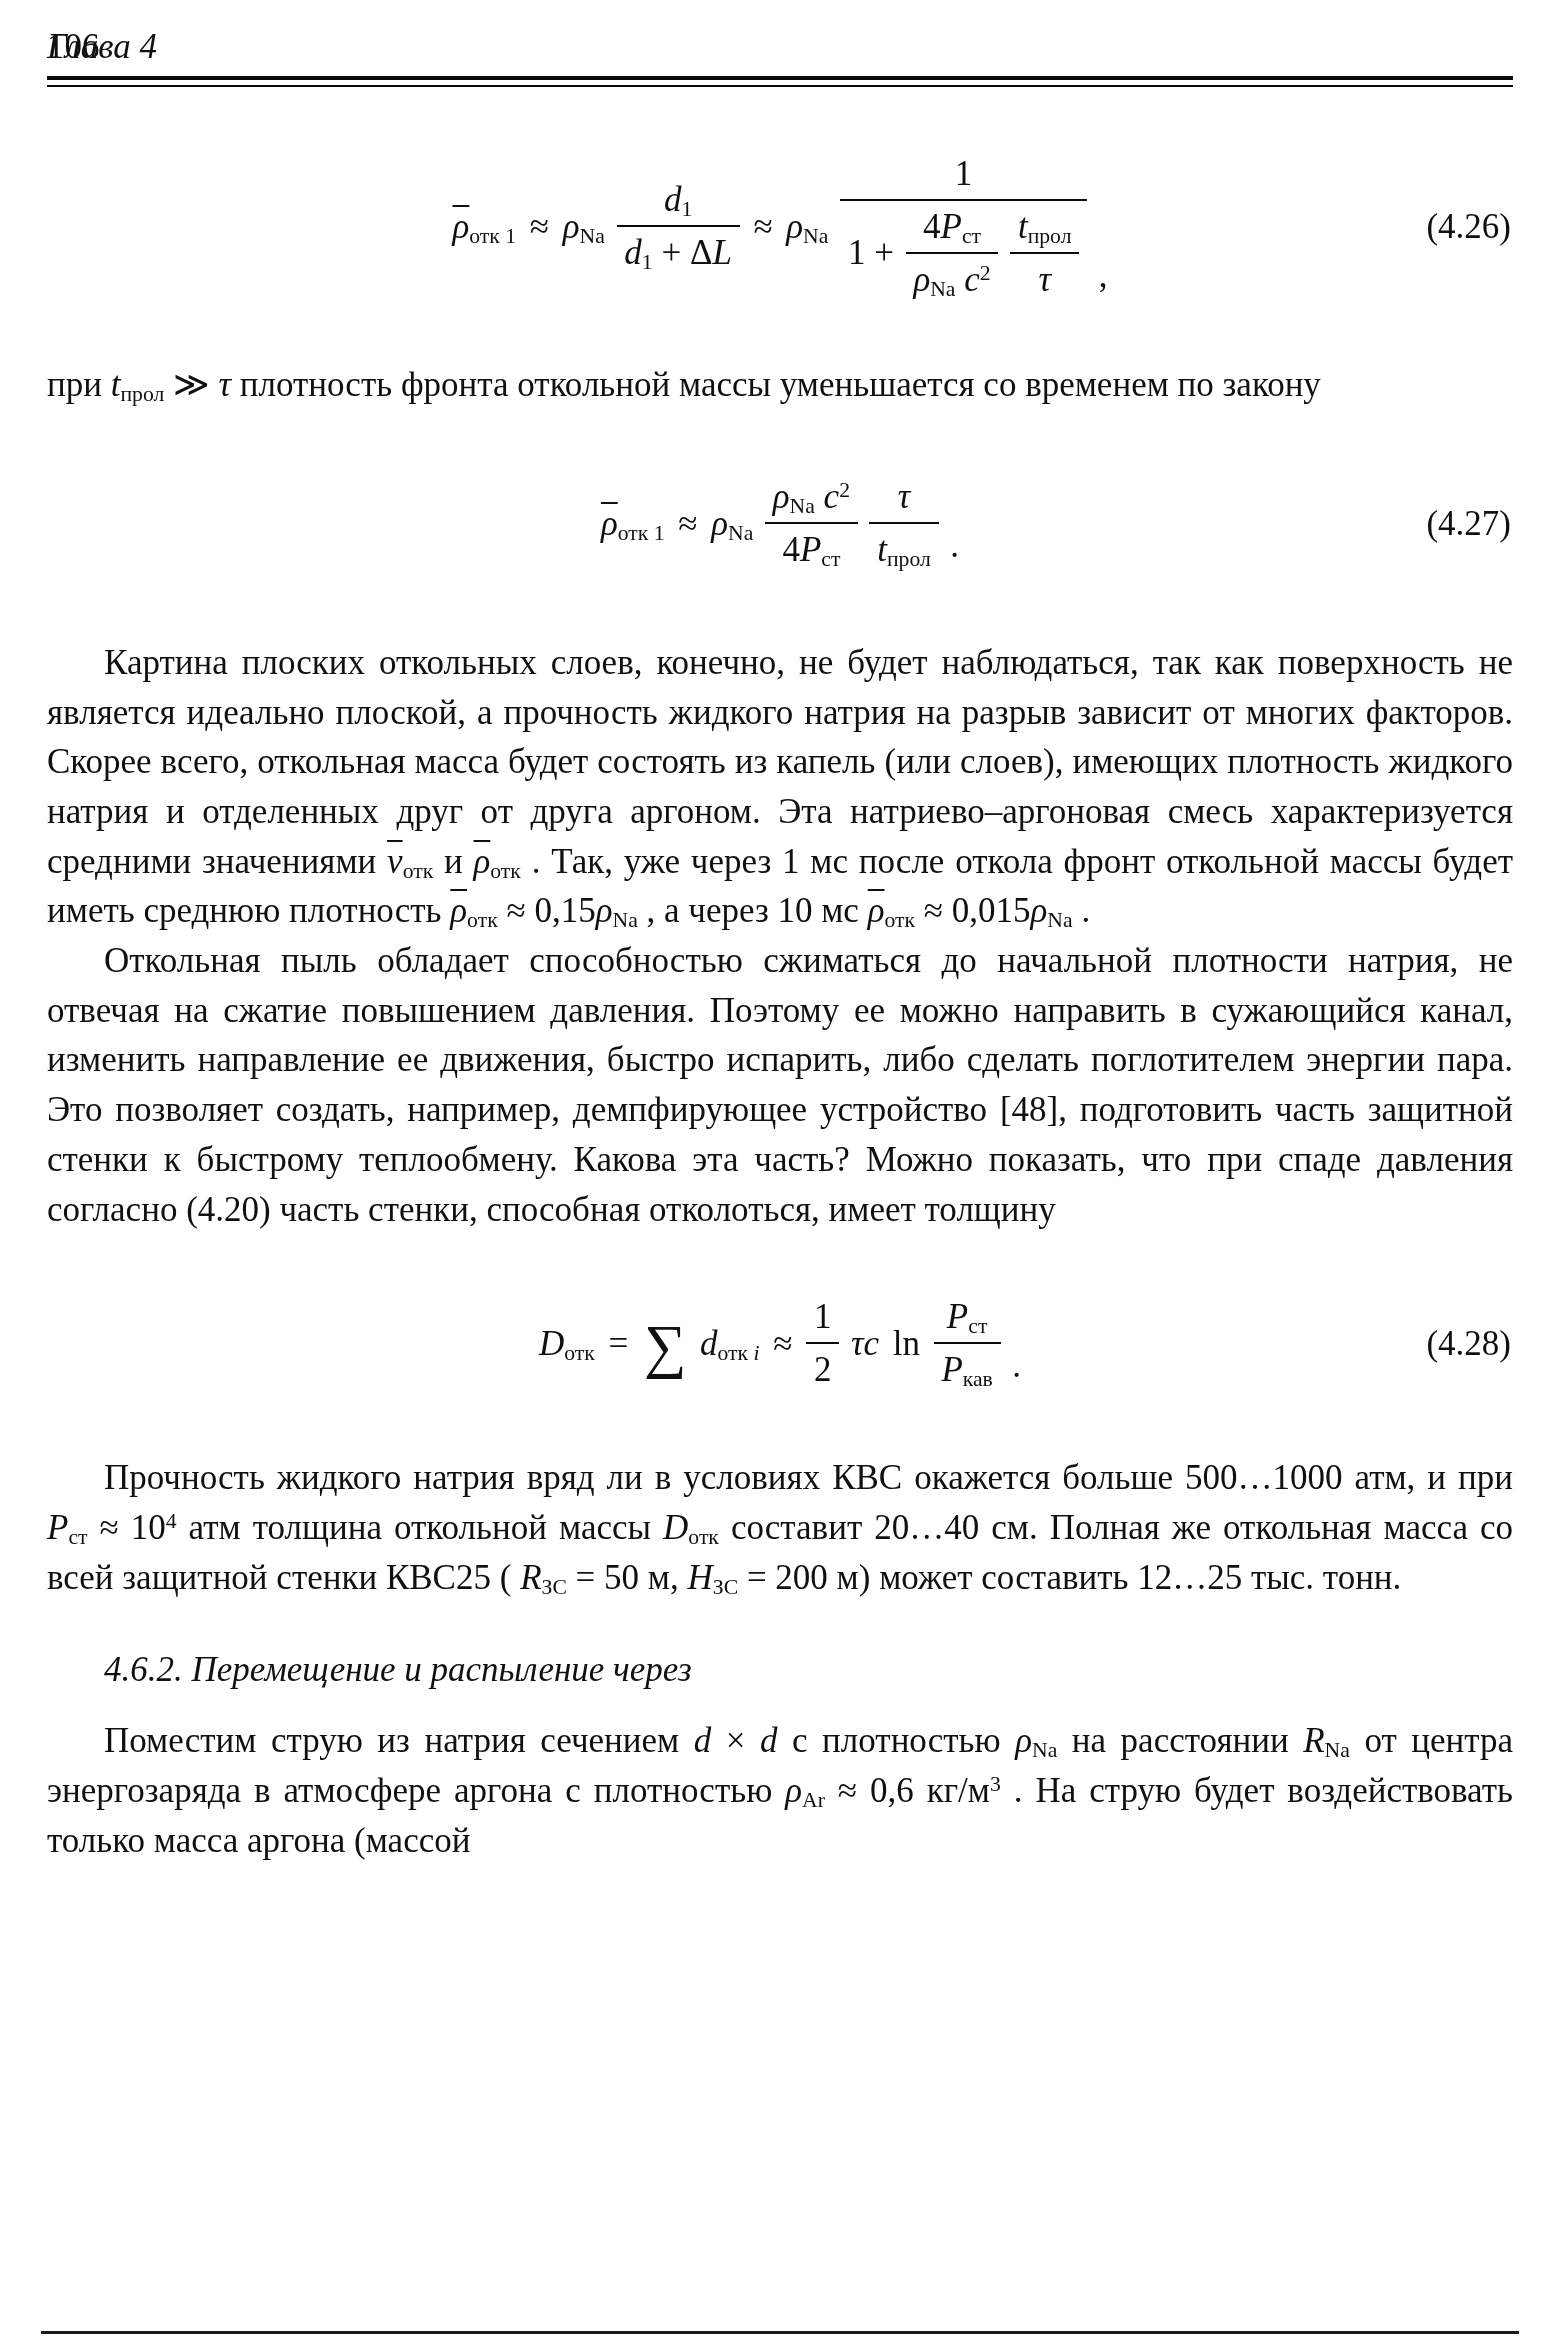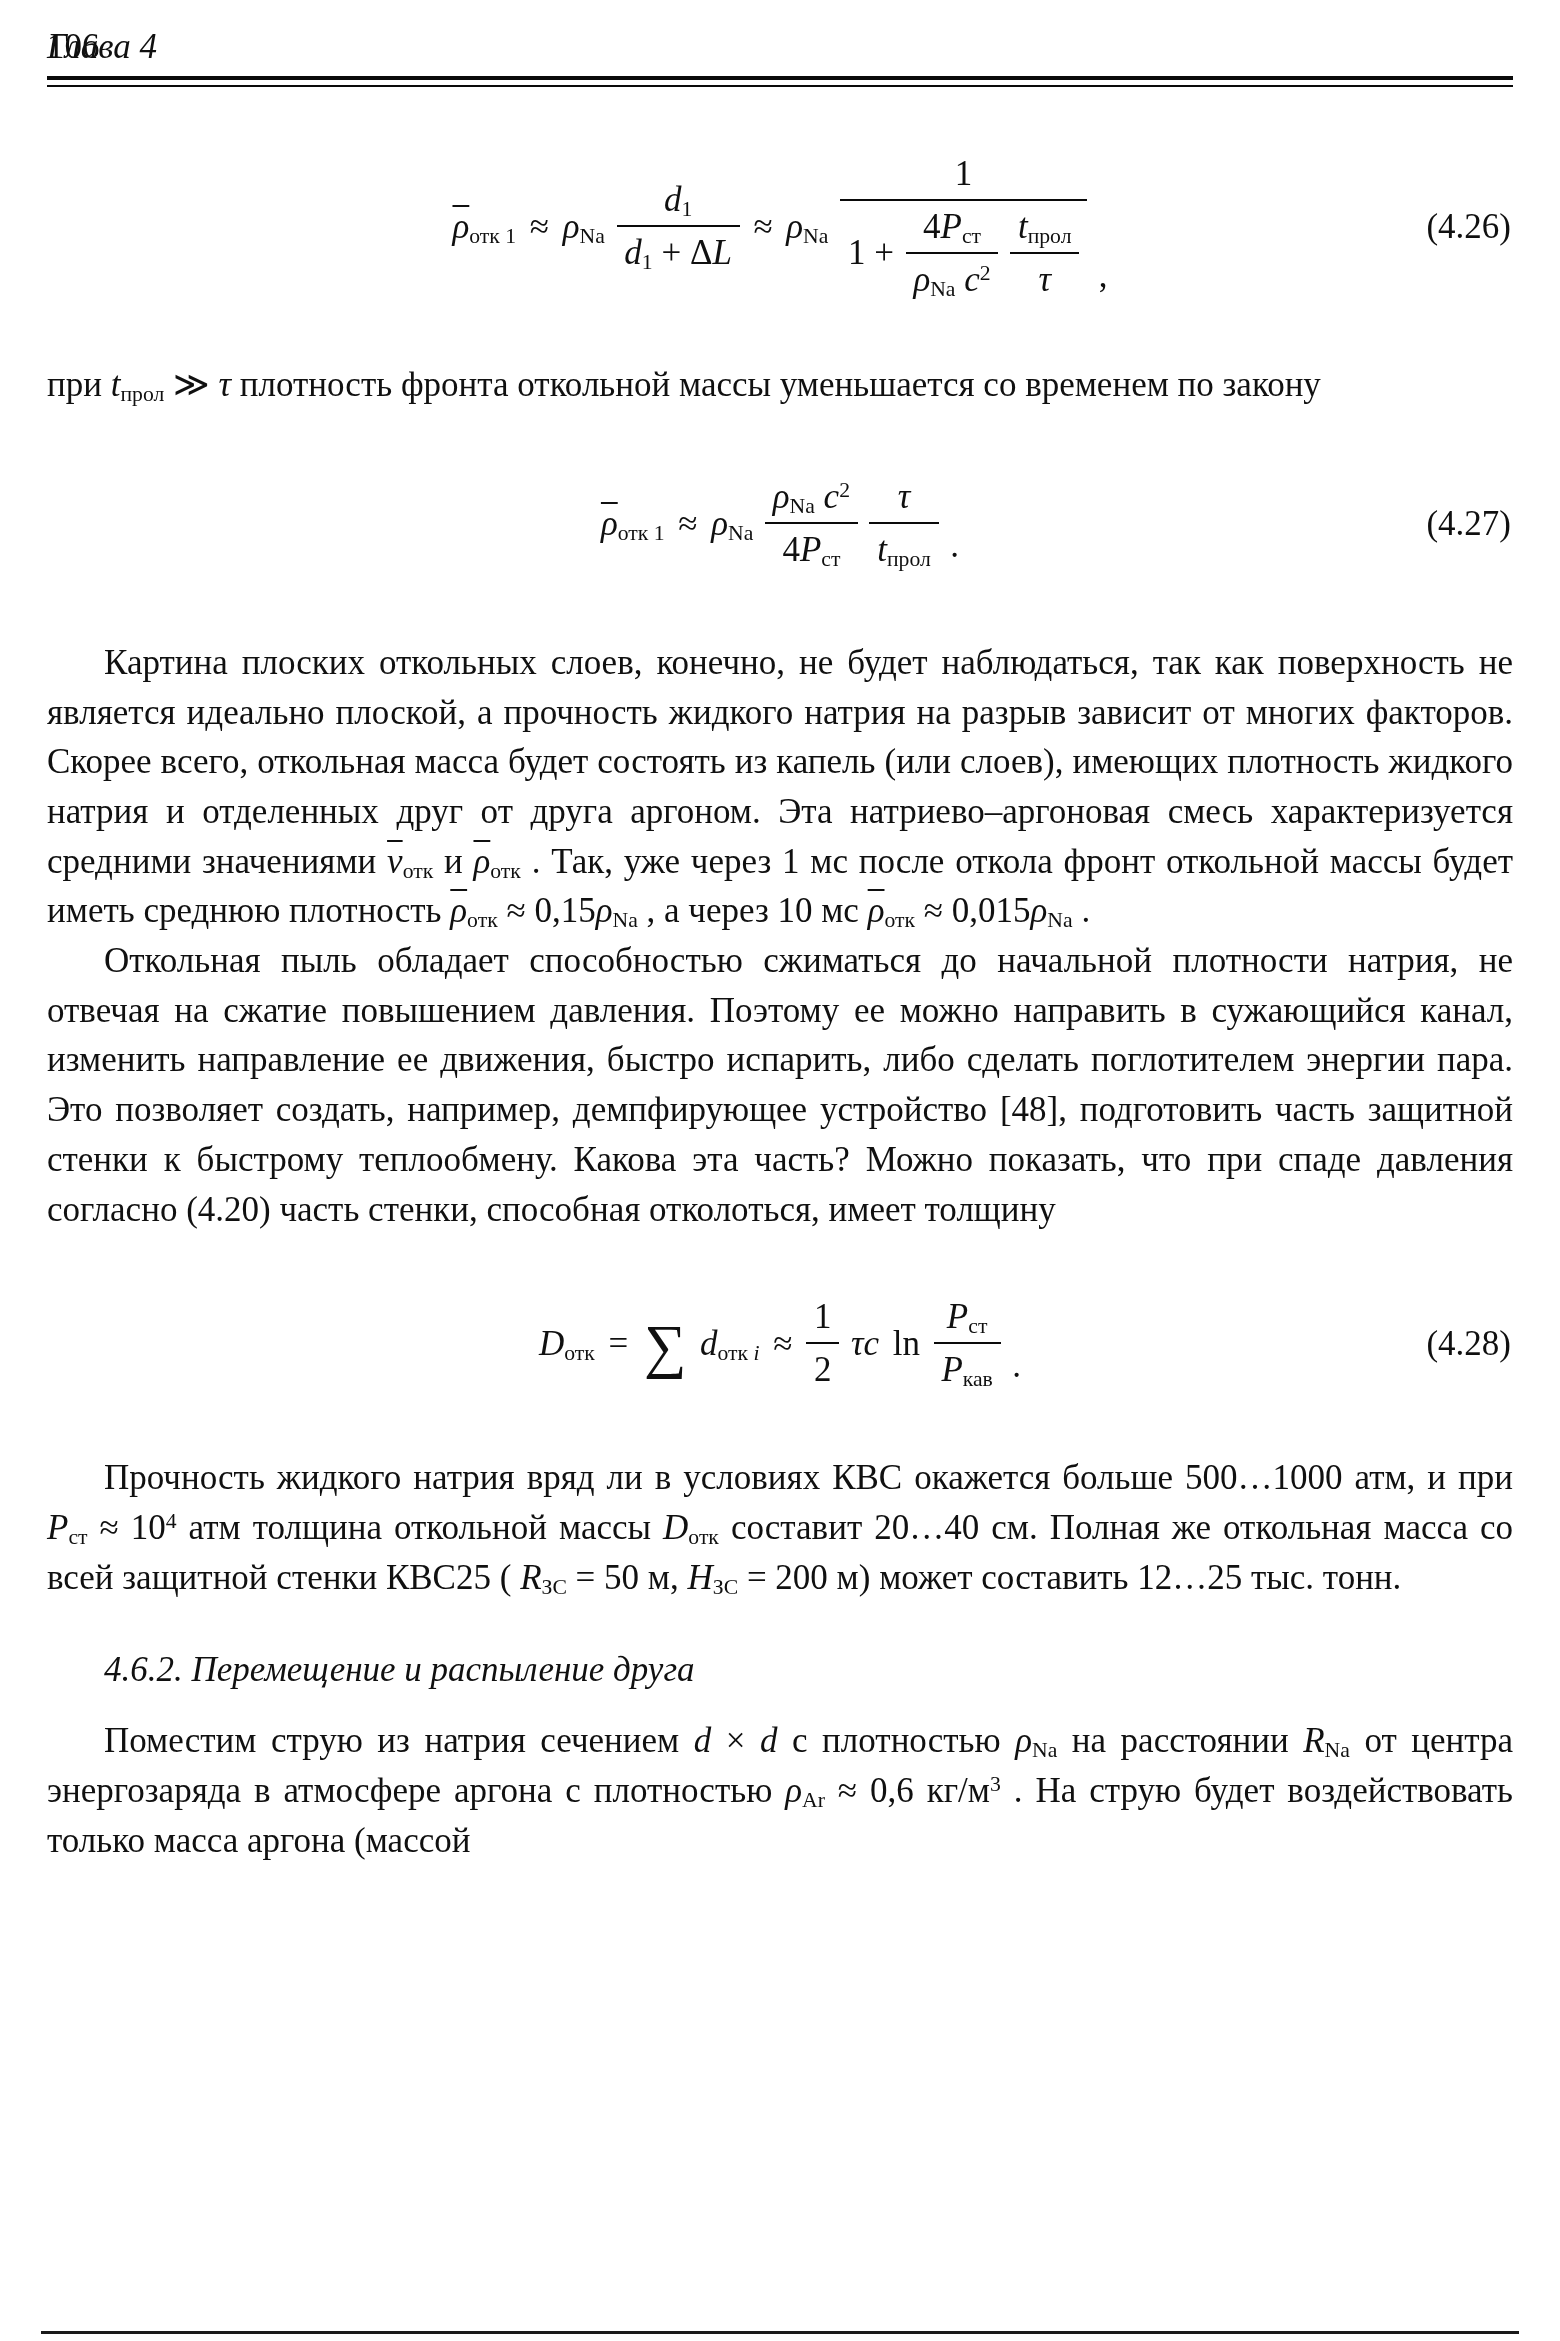--- a/index.html
+++ b/index.html
@@ -176,19 +176,19 @@
         <span class="num"><span class="var">P</span><sub>ст</sub></span>
         <span class="den"><span class="var">P</span><sub>кав</sub></span>
       </span>
       <span class="punct">.</span>
     </div>
     <span class="eq-num">(4.28)</span>
   </div>
 
   <p class="para"><span><span>Прочность жидкого натрия вряд ли в условиях КВС окажется больше 500…1000 атм, и при </span></span><span class="var"><span>P</span><sub>ст</sub></span><span><span> ≈ 10</span><sup>4</sup></span><span><span> атм толщина откольной массы </span></span><span class="var"><span>D</span><sub>отк</sub></span><span><span> составит 20…40 см. Полная же откольная масса со всей защитной стенки КВС25 ( </span></span><span class="var"><span>R</span><sub>ЗС</sub></span><span><span> = 50 м, </span></span><span class="var"><span>H</span><sub>ЗС</sub></span><span><span> = 200 м) может составить 12…25 тыс. тонн.</span></span></p>
 
-  <h3 class="subheading"><span><span>4.6.2. Перемещение и распыление друга</span></span></h3>
+  <h3 class="subheading"><span><span>4.6.2. Перемещение и распыление через</span></span></h3>
 
   <p class="para"><span><span>Поместим струю из натрия сечением </span></span><span class="var"><span>d</span></span><span><span> × </span></span><span class="var"><span>d</span></span><span><span> с плотностью </span></span><span class="var"><span>ρ</span><sub>Na</sub></span><span><span> на расстоянии </span></span><span class="var"><span>R</span><sub>Na</sub></span><span><span> от центра энергозаряда в атмосфере аргона с плотностью </span></span><span class="var"><span>ρ</span><sub>Ar</sub></span><span><span> ≈ 0,6 кг/м</span><sup>3</sup></span><span><span> . На струю будет воздействовать только масса аргона (массой</span></span></p>
 
   <div class="bottom-edge"></div>
 </div>
 
 
 </body></html>

